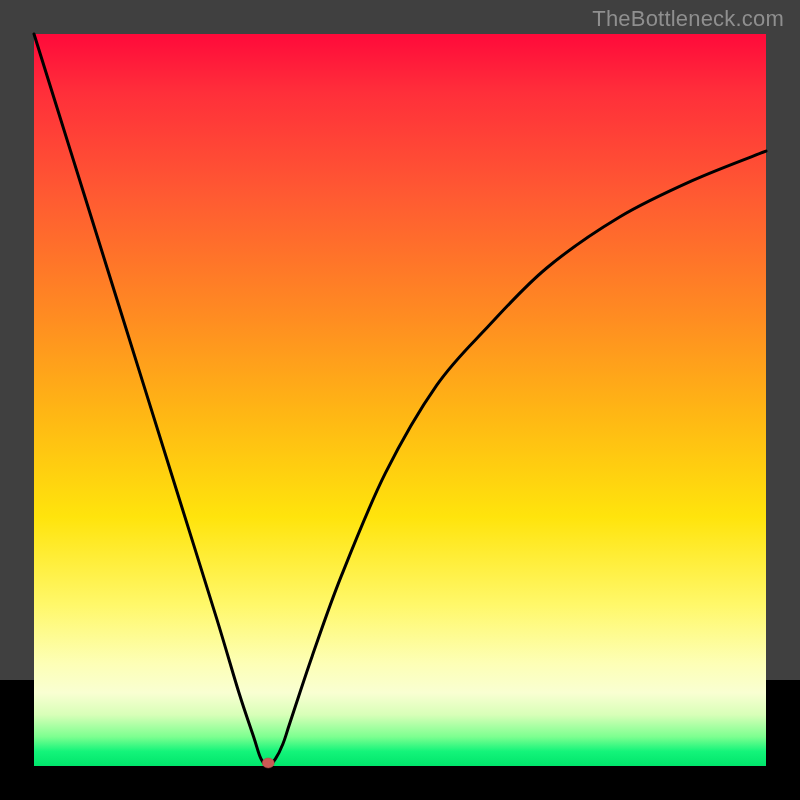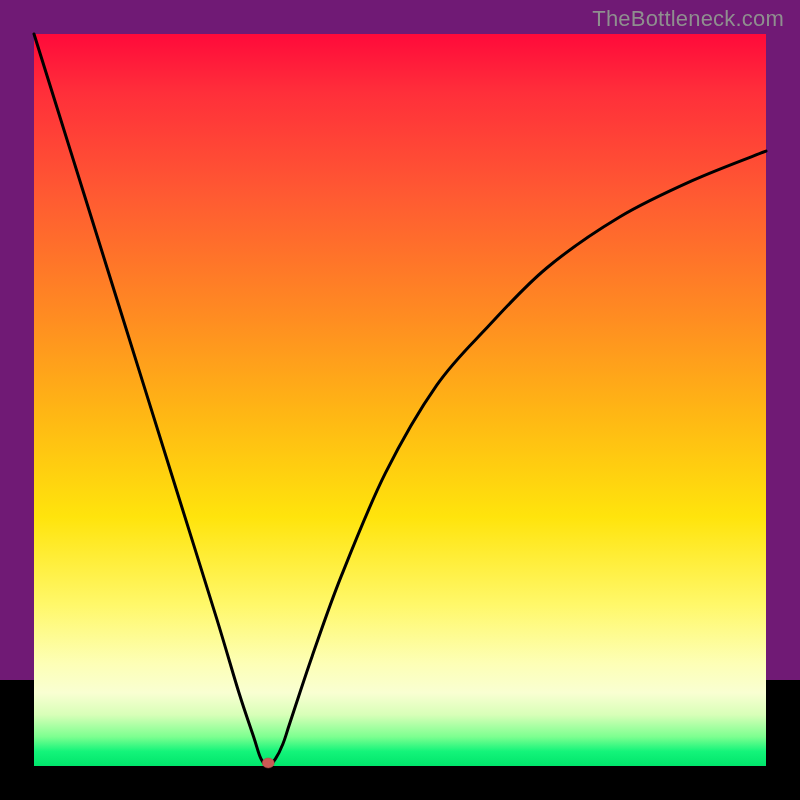--- a/index.html
+++ b/index.html
@@ -8,21 +8,21 @@
     width: 800px;
     height: 800px;
     overflow: hidden;
     background: #000;
     font-family: Arial, Helvetica, sans-serif;
   }
   .frame {
     position: relative;
     width: 800px;
     height: 680px;
-    background: #701a75;
+    background: #404040;
   }
   .plot-area {
     position: absolute;
     left: 34px;
     top: 34px;
     width: 732px;
     height: 732px;
     
     background: linear-gradient(
       to bottom,

